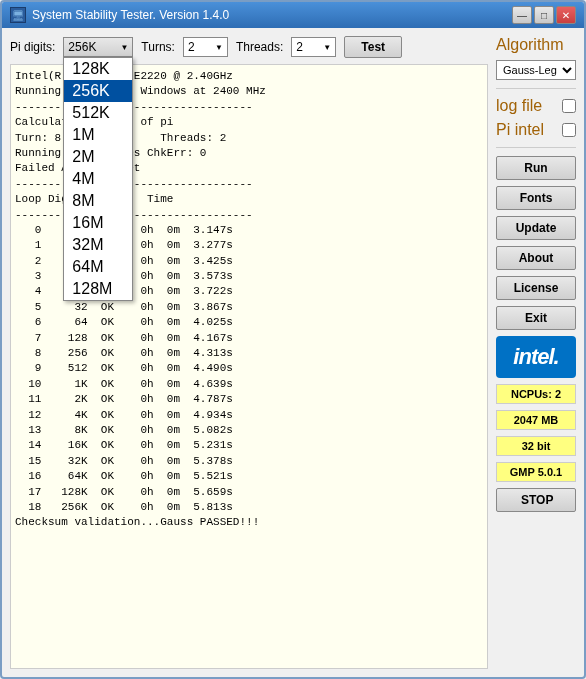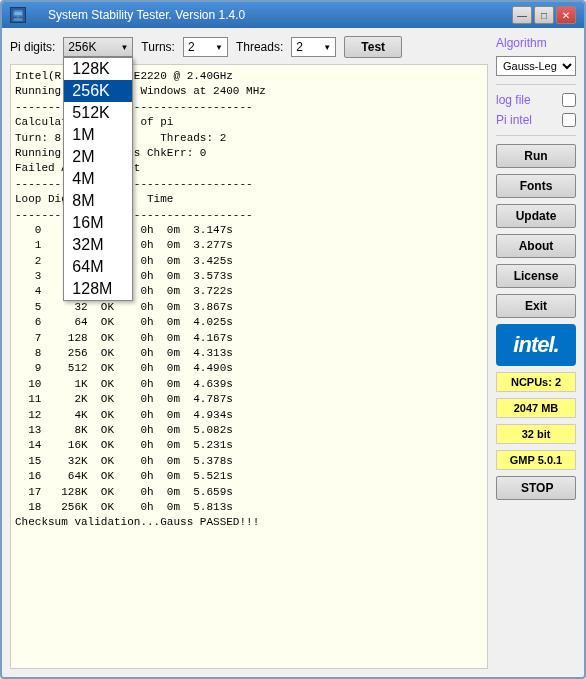--- a/index.html
+++ b/index.html
@@ -48,21 +48,20 @@
       display: flex;
       align-items: center;
       justify-content: center;
       font-size: 10px;
       color: #7ab0e0;
     }
 
     .title-text {
       font-size: 12px;
       font-weight: normal;
-      margin-left: 16px;
     }
 
     .title-buttons {
       display: flex;
       gap: 2px;
     }
 
     .title-btn {
       width: 20px;
       height: 18px;
@@ -189,23 +188,23 @@
     
     .right-panel {
       width: 80px;
       display: flex;
       flex-direction: column;
       gap: 6px;
       align-items: stretch;
     }
 
     .section-label {
-      font-size: 12px;
+      font-size: 16px;
       font-weight: normal;
-      color: #8b5cf6;
+      color: #a16207;
     }
 
     .algo-dropdown {
       width: 100%;
       font-size: 11px;
       border: 1px solid #888;
       background: white;
       padding: 2px;
     }
 

